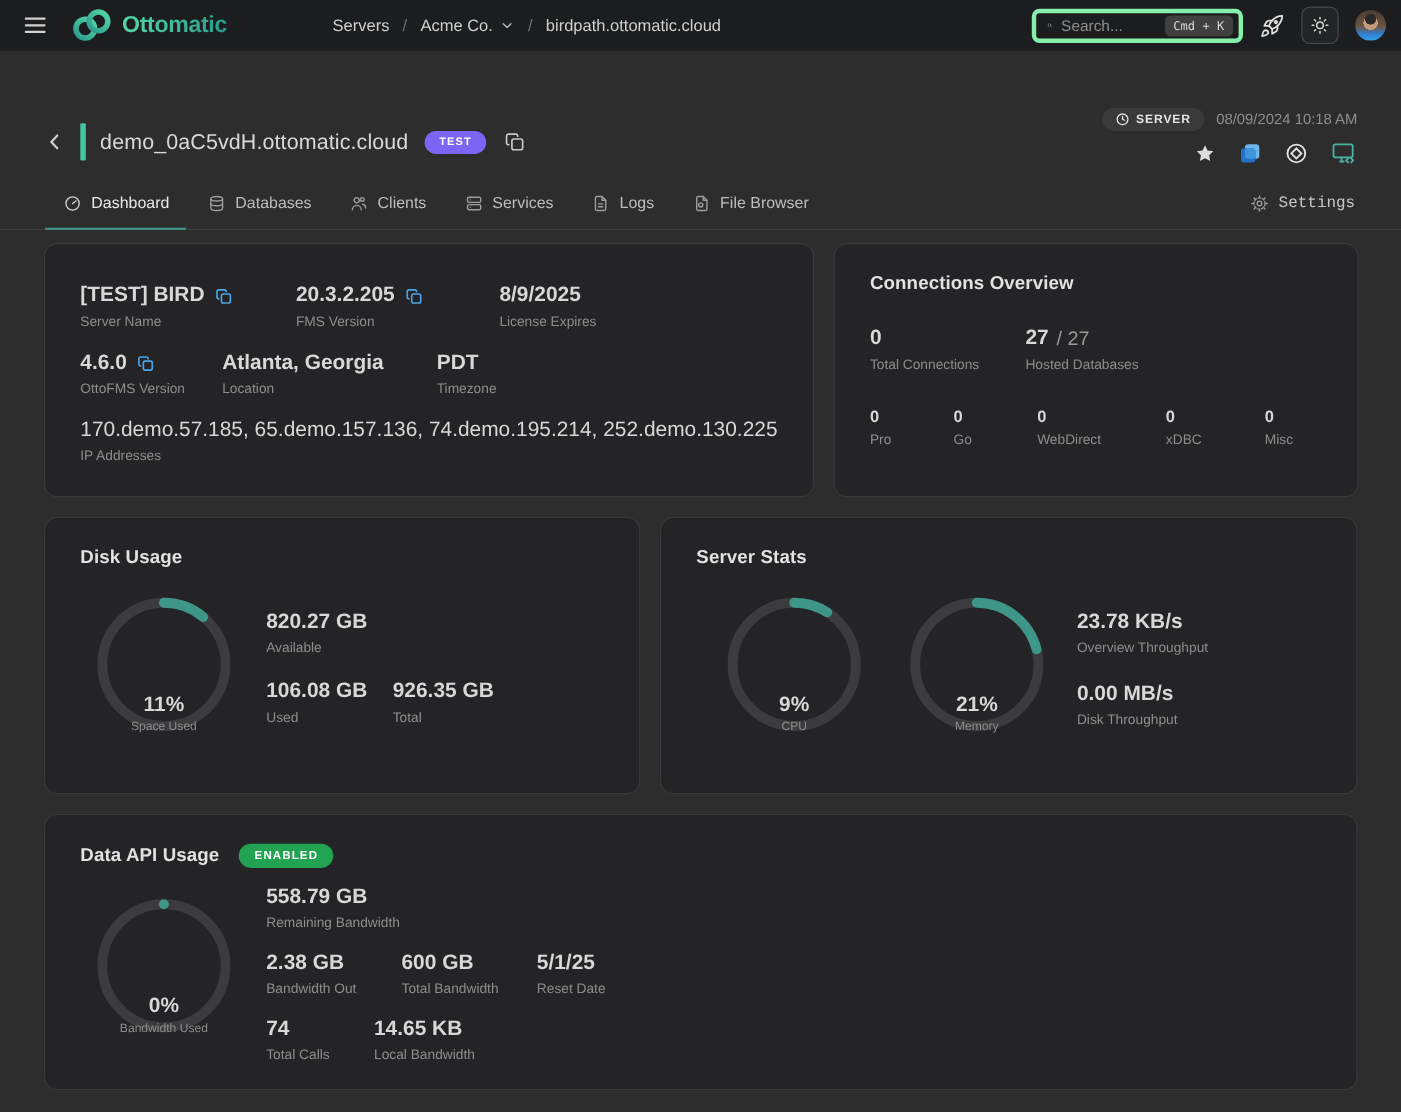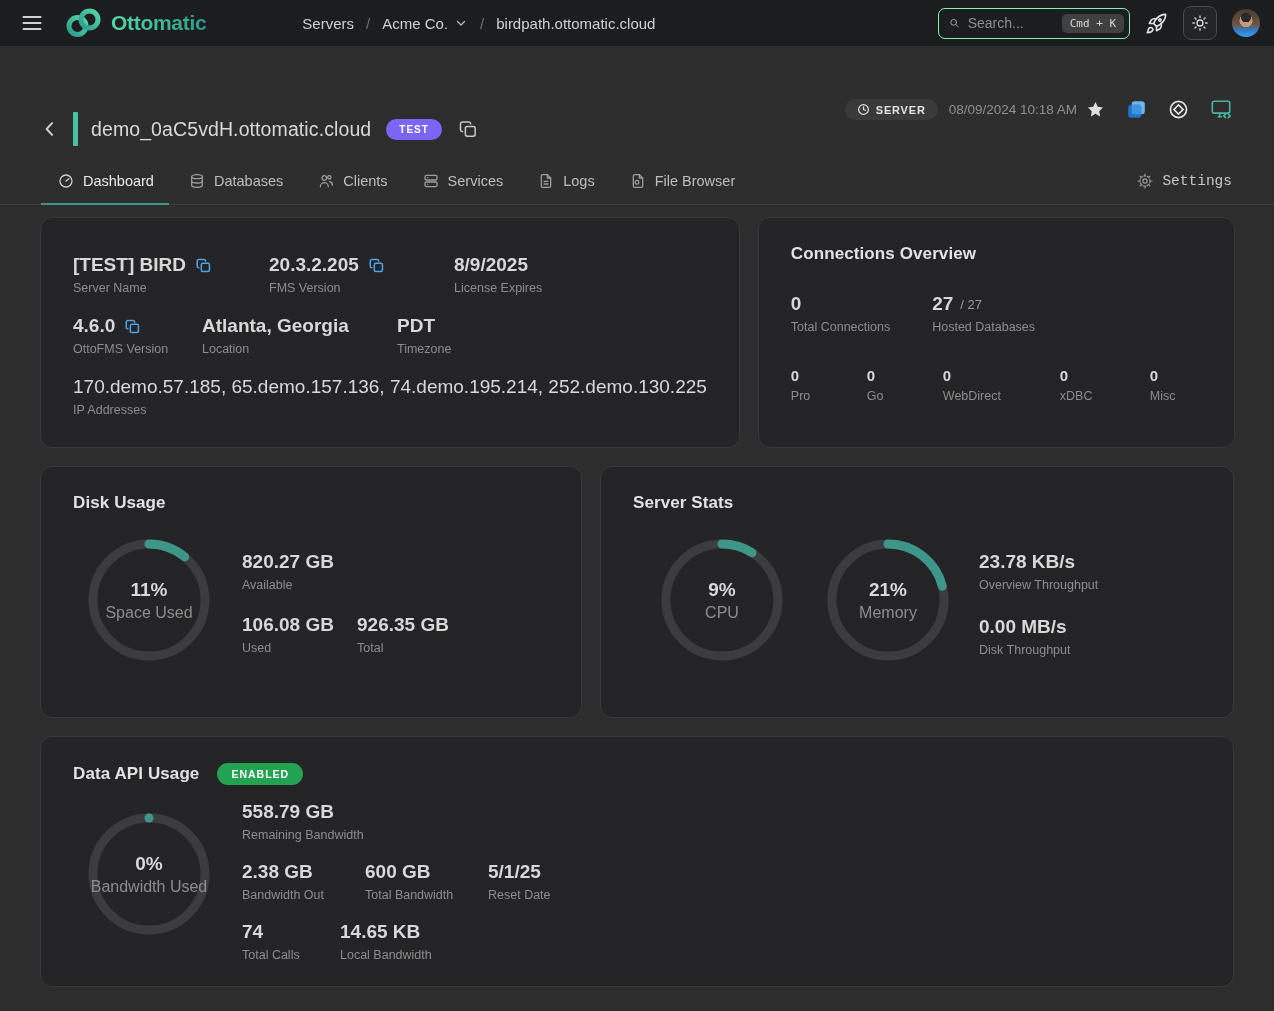--- a/index.html
+++ b/index.html
@@ -22,21 +22,21 @@
   .logo-text {
     font-size:21px; font-weight:bold; letter-spacing:-0.3px;
     background:linear-gradient(90deg,#55d8a6 0%,#2a9a8d 100%);
     -webkit-background-clip:text; background-clip:text; color:transparent;
   }
   .breadcrumbs { display:flex; align-items:center; margin-left:96px; font-size:15px; color:#d0d0d0; }
   .crumb { display:flex; align-items:center; gap:6px; cursor:pointer; white-space:nowrap; }
   .crumb-sep { color:#6f6f6f; padding:0 12px; }
   .nav-right { margin-left:auto; display:flex; align-items:center; gap:15px; }
   .searchbox {
-    width:192px; height:31px; border:1px solid #86efac; border-radius:7px;
+    width:192px; height:31px; border:4px solid #86efac; border-radius:7px;
     display:flex; align-items:center; gap:8px; padding:0 5px 0 10px; color:#8d8d8d;
   }
   .searchbox input {
     background:transparent; border:none; outline:none; width:86px;
     color:#cfcfcf; font-size:14px; font-family:"Liberation Sans",sans-serif;
   }
   .searchbox input::placeholder { color:#8d8d8d; }
   .kbd {
     background:#404040; border-radius:5px; padding:3px 8px;
     font-family:"DejaVu Sans Mono", monospace; font-size:11px; color:#d6d6d6; white-space:nowrap;
@@ -58,21 +58,21 @@
   .header-left { display:flex; align-items:center; gap:13px; margin-top:14px; }
   .back-btn { color:#cfcfcf; width:20px; height:20px; }
   .title-bar { width:5px; height:34px; background:#45c4a4; border-radius:1px; }
   .page-title { font-size:19.5px; color:#d9d9d9; font-weight:normal; letter-spacing:0.1px; }
   .badge-test {
     background:#7c64f4; color:#fff; font-size:10px; font-weight:bold; letter-spacing:1px;
     padding:5px 13px; border-radius:999px; margin-left:2px;
   }
   .copy-btn { color:#c9c9c9; width:18px; height:18px; margin-left:4px; }
   .copy-btn.blue { color:#4ba5e8; width:15px; height:15px; margin-left:0; }
-  .header-right { margin-left:auto; display:flex; flex-direction:row; align-items:flex-end; gap:9px;justify-content:center; }
+  .header-right { margin-left:auto; display:flex; flex-direction:column; align-items:flex-end; gap:9px;justify-content:center; }
   .meta-row { display:flex; align-items:center; gap:11px; }
   .badge-server {
     display:flex; align-items:center; gap:6px;
     background:#3a3a3b; color:#e3e3e3; border-radius:999px; padding:4px 12px;
     font-size:11px; font-weight:bold; letter-spacing:0.8px;
   }
   .timestamp { font-size:13.5px; color:#8f8f8f; }
   .quick-icons { display:flex; align-items:center; gap:21px; padding-right:2px; }
 
   
@@ -98,43 +98,43 @@
   .card-title { font-size:17px; font-weight:bold; color:#e2e2e2; letter-spacing:0.1px; }
 
   .c-info { width:702px; height:231px; }
   .c-conn { flex:1; height:231px; }
   .c-disk { width:542px; height:252px; }
   .c-stats { flex:1; height:252px; }
   .c-api { width:100%; height:251px; }
 
   .stat .value { font-size:19px; font-weight:bold; color:#d8d8d8; display:flex; align-items:center; gap:10px; white-space:nowrap; }
   .stat .label { font-size:12.5px; color:#8d8d8d; margin-top:5px; white-space:nowrap; }
-  .stat .suffix { font-size:13px; font-weight:normal; color:#9a9a9a; margin-left:-3px; }
+  .stat .suffix { font-size:18px; font-weight:normal; color:#9a9a9a; margin-left:-3px; }
   .stat.small .value { font-size:15px; }
 
   .info-row { display:flex; margin-top:10px; }
   .info-row + .info-row { margin-top:20px; }
   .w196 { width:196px; } .w185 { width:185px; } .w129 { width:129px; } .w195 { width:195px; } .w135 { width:135px; }
   .ip-value { font-size:15px; font-weight:normal !important; color:#d2d2d2; }
 
   .conn-stats { display:flex; gap:42px; margin-top:29px; }
   .conn-breakdown { display:flex; margin-top:33px; }
   .conn-breakdown .stat { margin-right:26px; }
 
   
   .donut-row { display:flex; align-items:flex-start; padding-left:13px; }
   .donut-wrap { position:relative; width:126px; height:126px; flex:none; }
   .donut-track { fill:none; stroke:#3c3c3e; stroke-width:9; }
   .donut-arc { fill:none; stroke:#3e9688; stroke-width:9; stroke-linecap:round; }
   .donut-center {
     position:absolute; inset:0; display:flex; flex-direction:column;
-    align-items:center; justify-content:center; text-align:center;
+    align-items:center; justify-content:flex-end; text-align:center;
   }
   .donut-center .pct { font-size:19px; font-weight:bold; color:#d8d8d8; }
-  .donut-center .cap { font-size:16px; color:#8d8d8d; margin-top:3px; }
+  .donut-center .cap { font-size:11px; color:#8d8d8d; margin-top:3px; }
 
   .disk-stats { margin-left:30px; margin-top:14px; }
   .disk-cols { display:flex; margin-top:22px; }
   .disk-cols .stat { width:115px; }
 
   .stats-donuts { display:flex; padding-left:13px; }
   .stats-donuts .donut-wrap + .donut-wrap { margin-left:40px; }
   .throughput { margin-left:28px; margin-top:14px; }
   .throughput .stat + .stat { margin-top:24px; }
 

